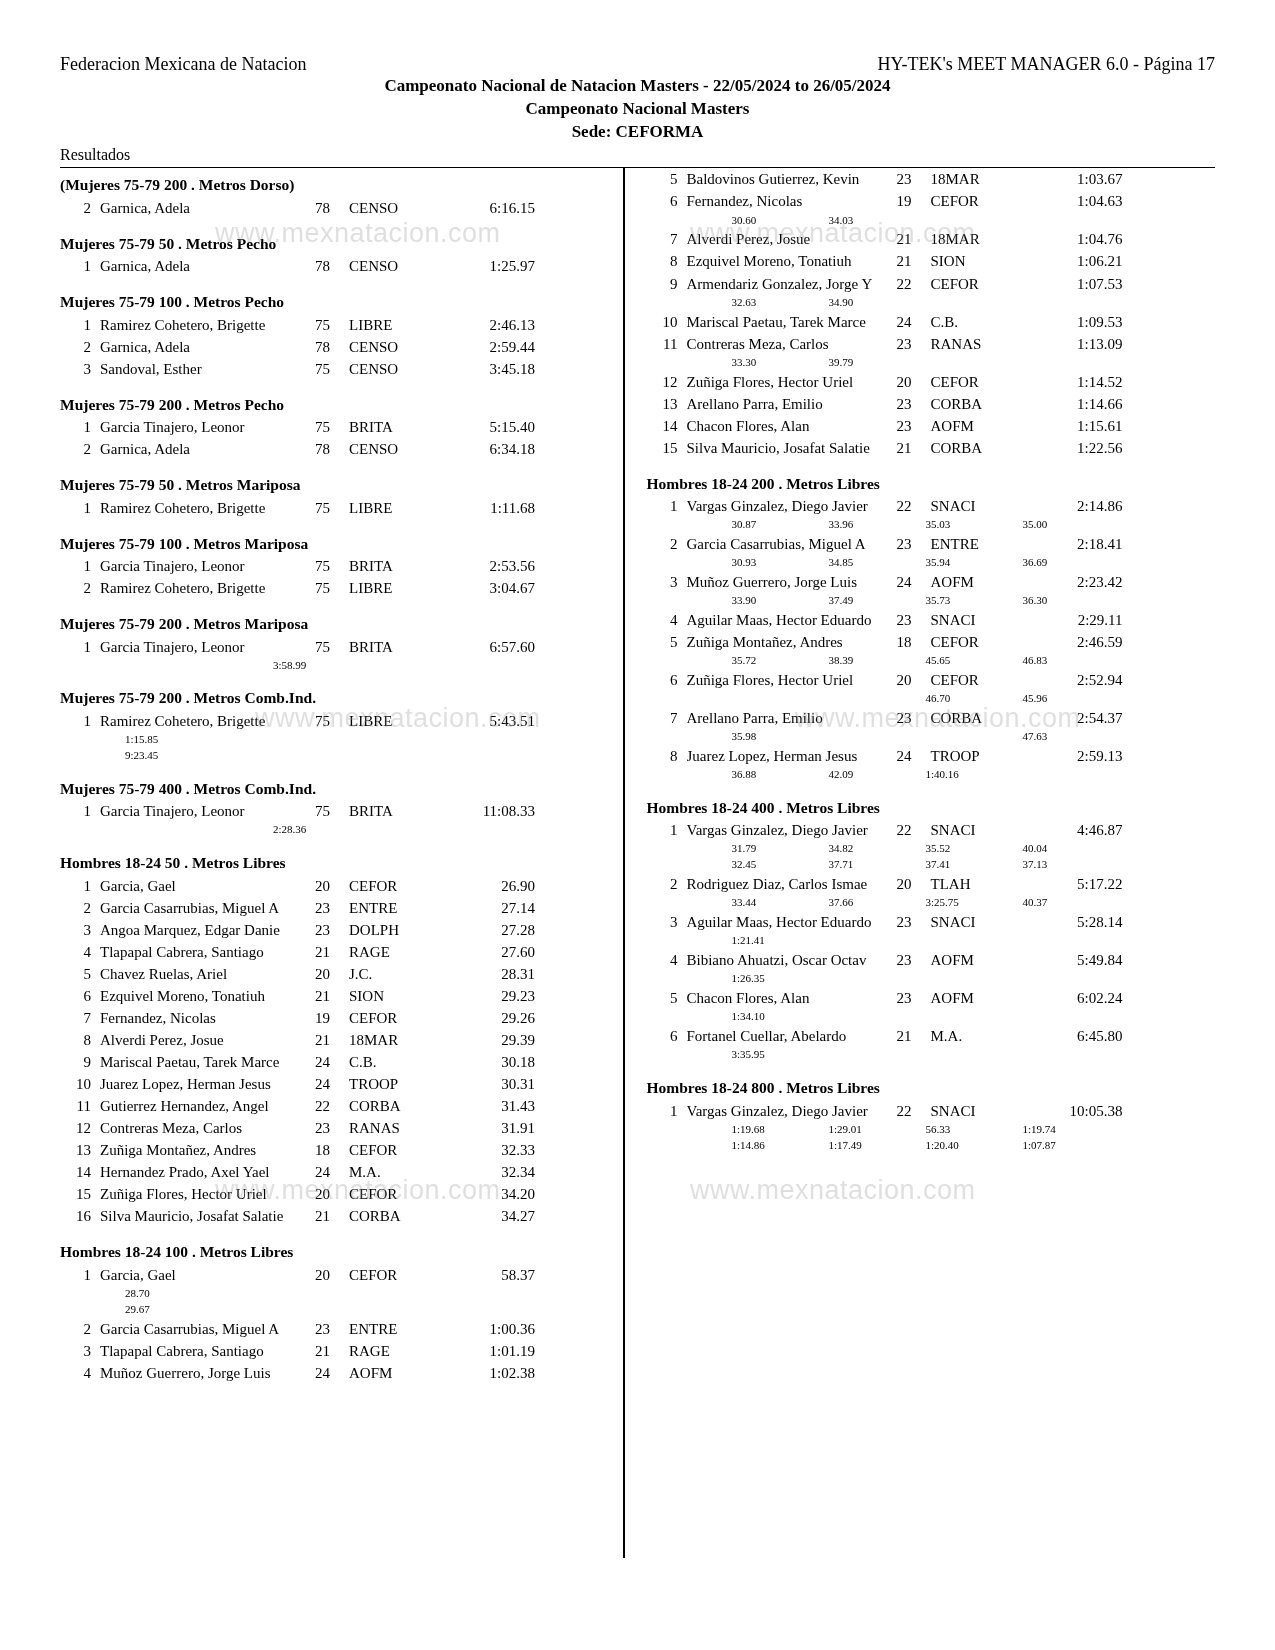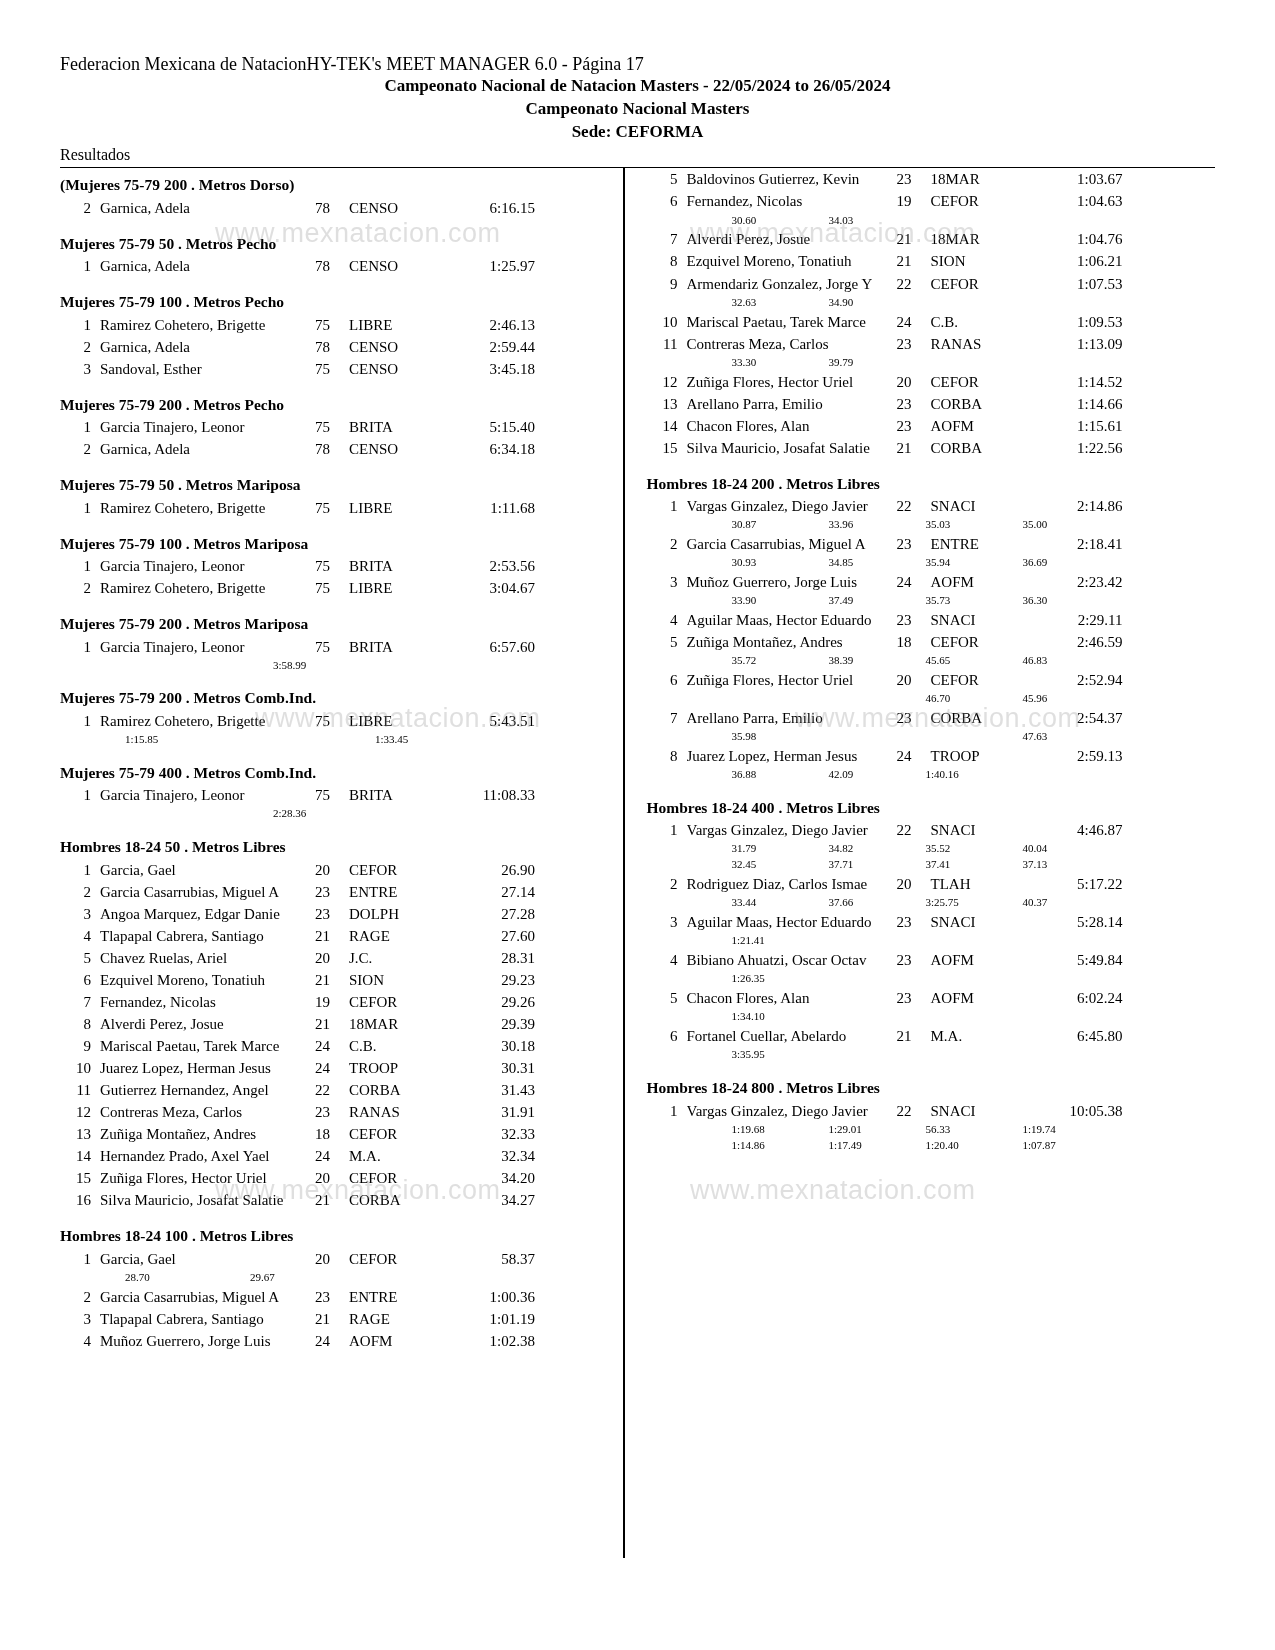--- a/index.html
+++ b/index.html
@@ -17,21 +17,21 @@
   }
   .page {
     position: relative;
     width: 1275px;
     height: 1650px;
     box-sizing: border-box;
     padding: 55px 60px 0 60px;
   }
   .hdr-row {
     display: flex;
-    justify-content: flex-start;
+    justify-content: space-between;
     align-items: baseline;
     font-size: 18px;
     line-height: 1.1;
   }
   .hdr-left { white-space: nowrap; }
   .hdr-right { white-space: nowrap; }
   .title-line {
     text-align: center;
     font-weight: bold;
     font-size: 17px;
@@ -117,21 +117,21 @@
     line-height: 1.45;
     white-space: nowrap;
     padding-left: 49px;
   }
   .sp {
     width: 92px;
     box-sizing: border-box;
   }
   .col.left .splits { padding-left: 88px; }
   .col.left .sp { width: 125px; }
-  .col.left .splits.indent2 { padding-left: 65px; }
+  .col.left .splits.indent2 { padding-left: 65px; flex-direction: column; }
   .col.right .splits { padding-left: 85px; }
   .col.right .sp { width: 97px; }
   .watermark {
     position: absolute;
     color: rgba(150,150,150,0.30);
     font-size: 27px;
     font-family: "Liberation Sans", sans-serif;
     letter-spacing: 0.5px;
     pointer-events: none;
     white-space: nowrap;
@@ -253,21 +253,21 @@
         <div class="row">
           <div class="place">1</div>
           <div class="name">Ramirez Cohetero, Brigette</div>
           <div class="age">75</div>
           <div class="team">LIBRE</div>
           <div class="time">5:43.51</div>
         </div>
         <div class="splits indent2">
           <div class="sp">1:15.85</div>
           <div class="sp"></div>
-          <div class="sp">1:33.45</div>
+          <div class="sp">9:23.45</div>
         </div>
         <div class="evt">Mujeres 75-79 400 . Metros Comb.Ind.</div>
         <div class="row">
           <div class="place">1</div>
           <div class="name">Garcia Tinajero, Leonor</div>
           <div class="age">75</div>
           <div class="team">BRITA</div>
           <div class="time">11:08.33</div>
         </div>
         <div class="splits">

